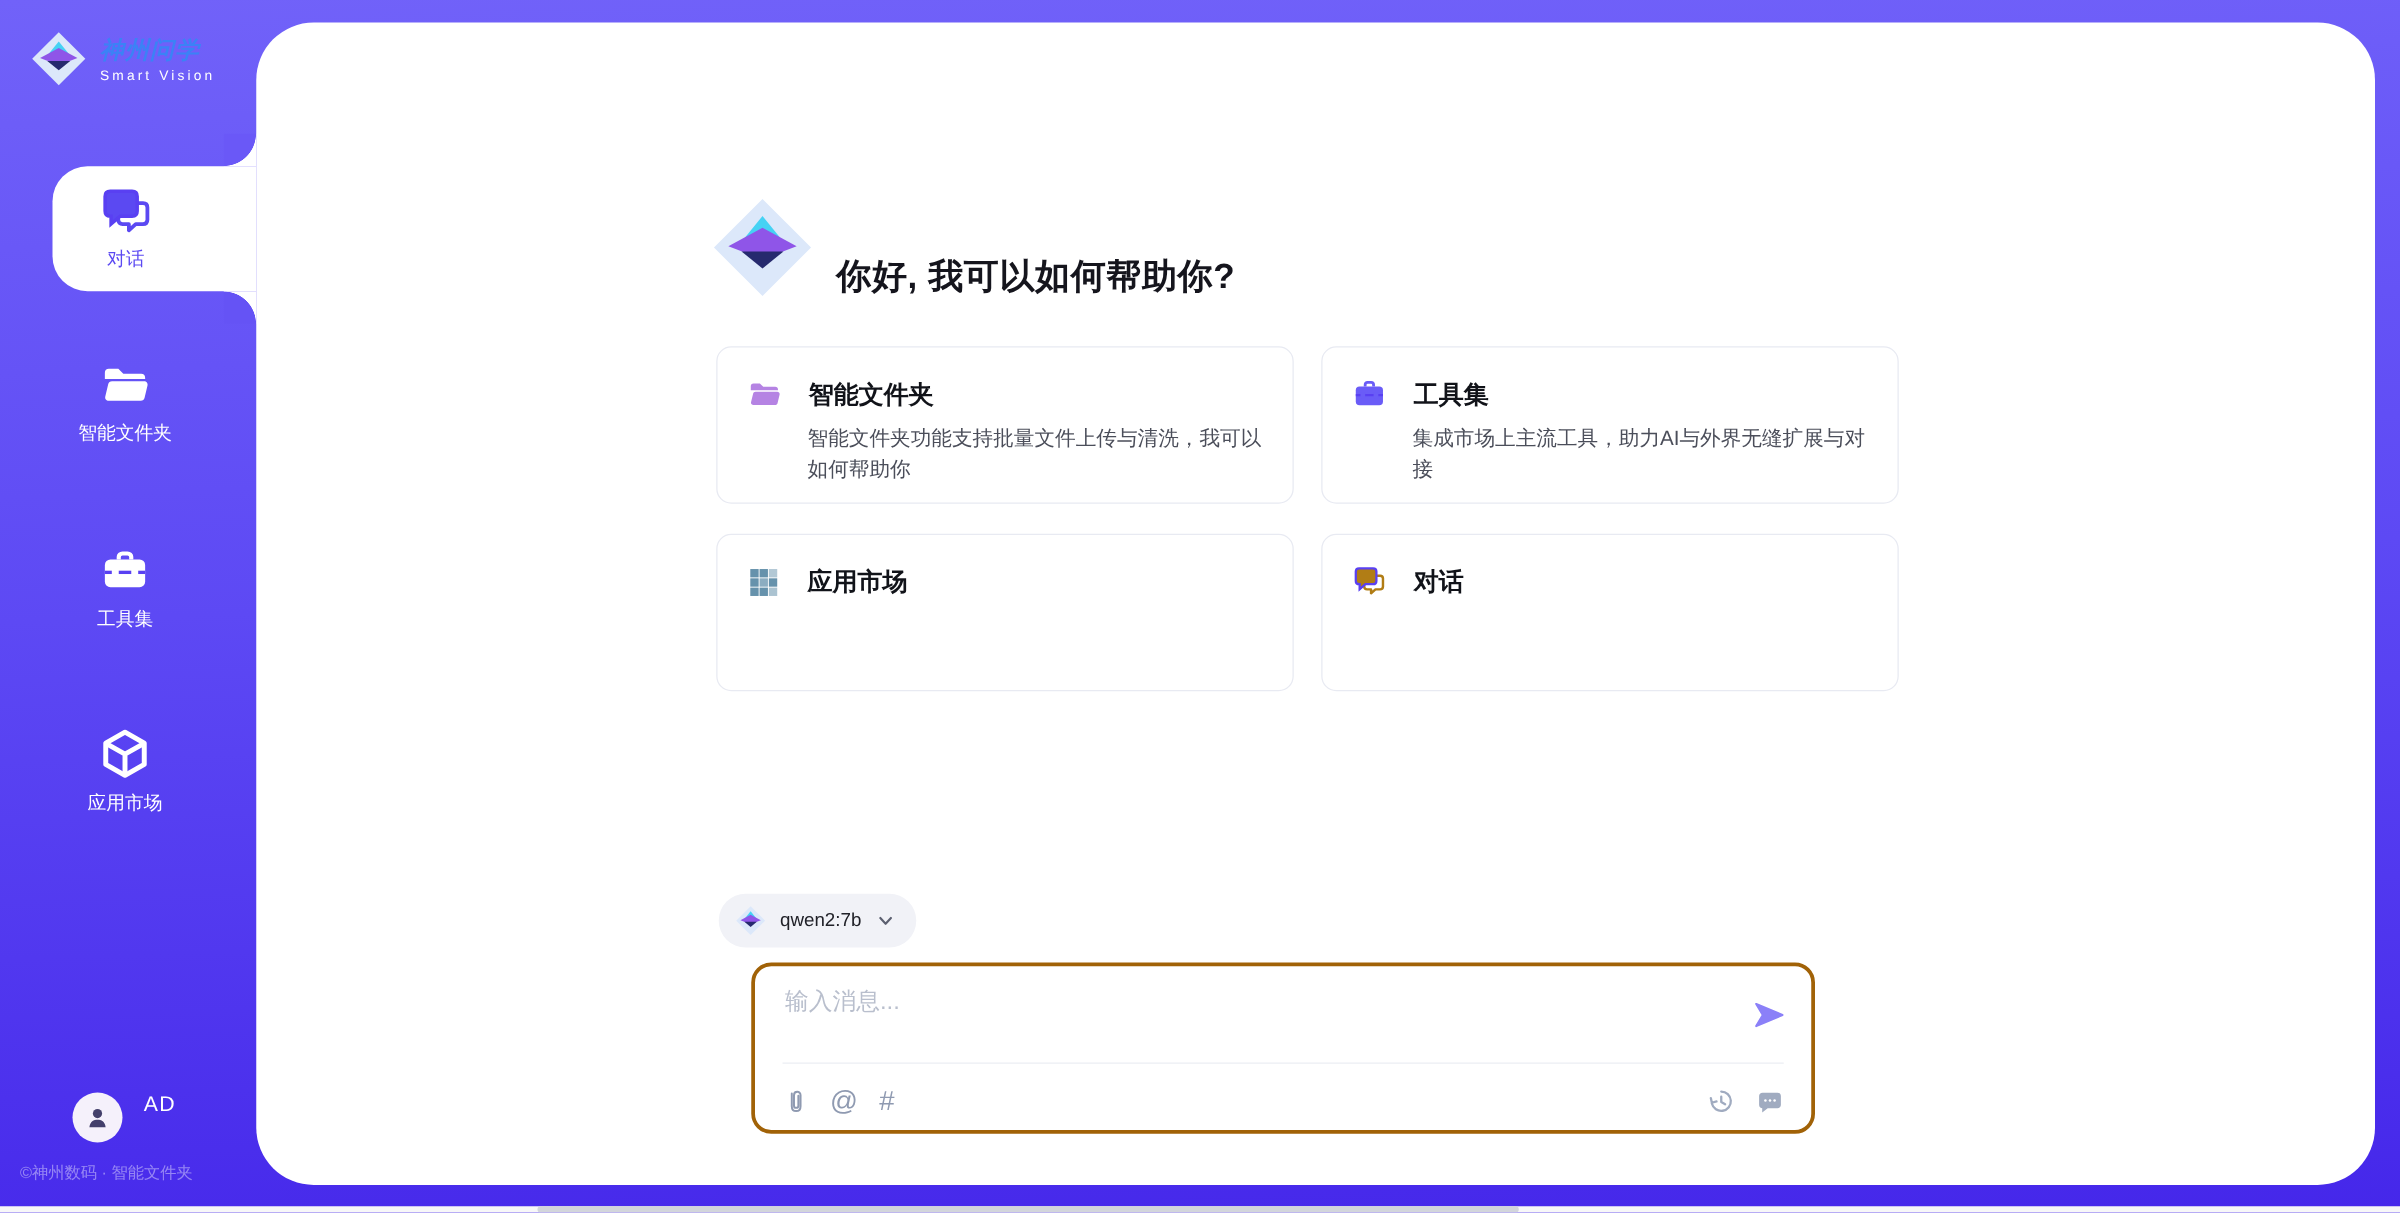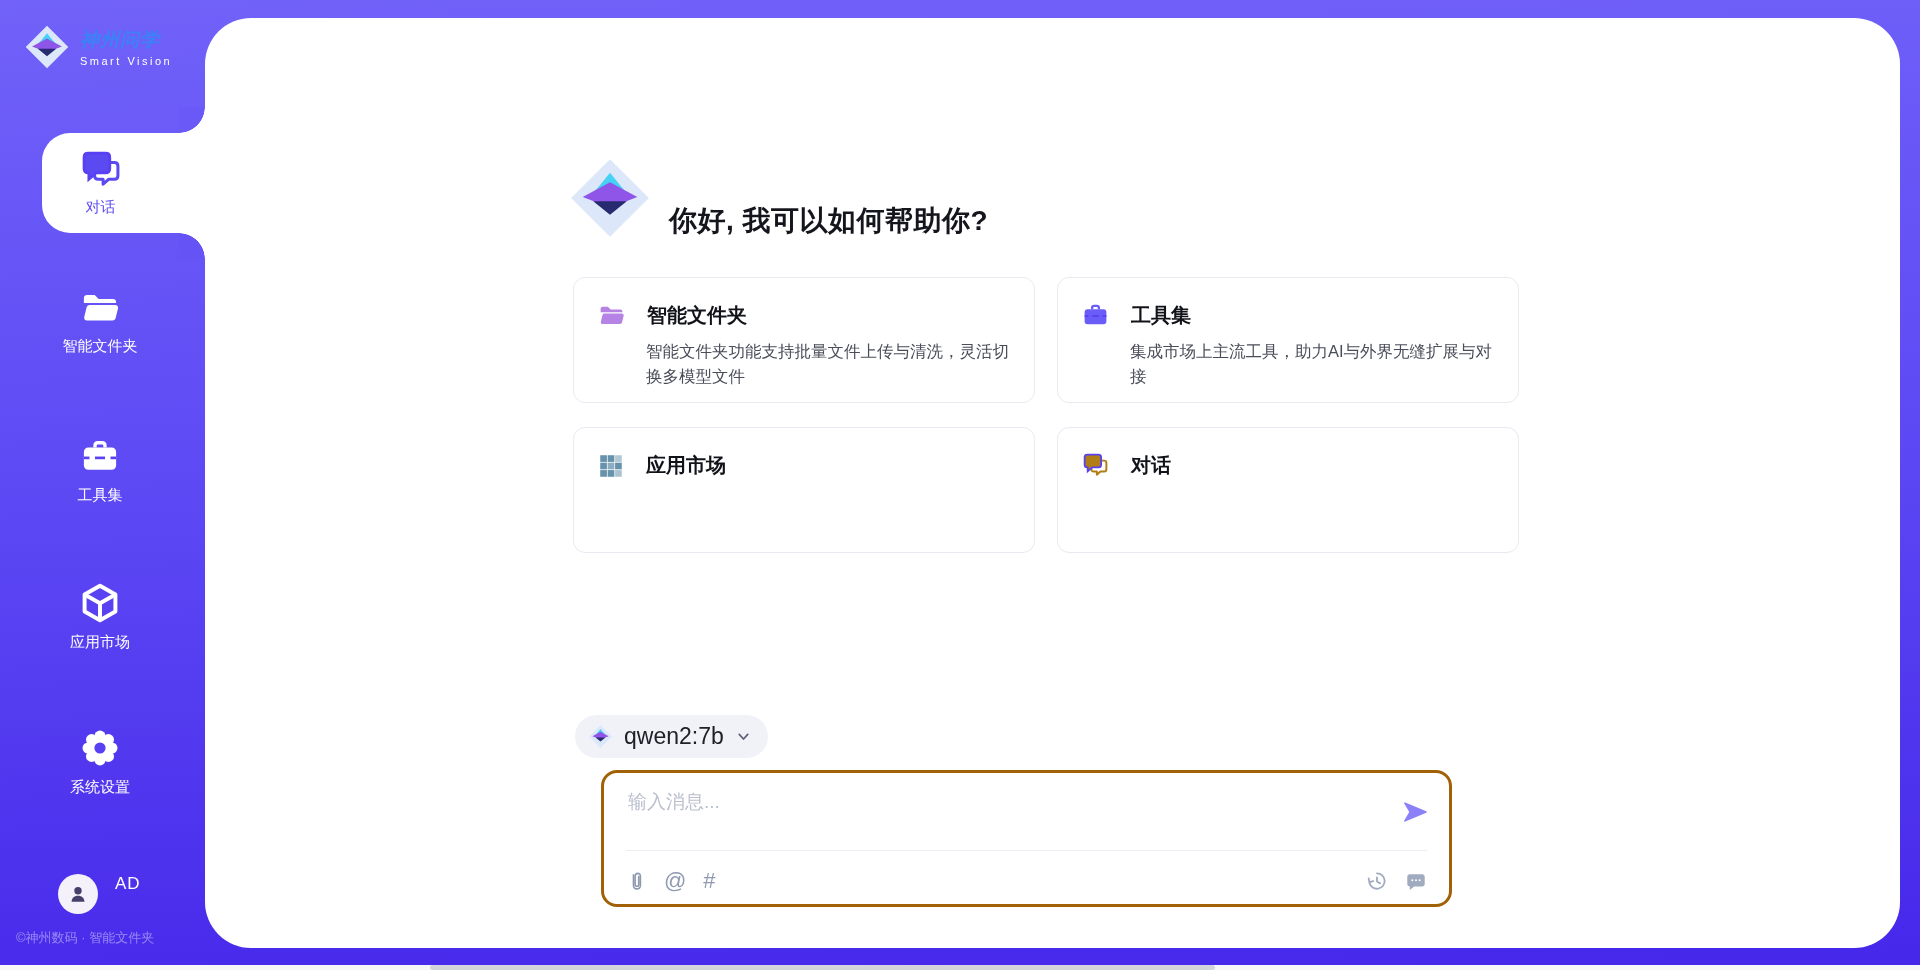--- a/index.html
+++ b/index.html
@@ -52,21 +52,21 @@
   .cards { position:absolute; left:368px; top:259px; display:grid; grid-template-columns:462px 462px; column-gap:22px; row-gap:24px; }
   .card { height:126px; background:#fff; border:1px solid #e8eaf2; border-radius:12px; padding:24px 24px 0 24px; cursor:pointer; }
   .card-head { display:flex; align-items:center; gap:22px; }
   .card-icon { line-height:0; }
   .card-title { font-size:20px; font-weight:bold; color:#111319; }
   .card-desc { margin:10px 0 0 48px; font-size:16.5px; color:#4b4e5a; line-height:1.5; }
 
   
   .model-pill { position:absolute; left:370px; top:697px; height:43px; display:inline-flex; align-items:center; gap:11px;
     padding:0 16px 0 13px; background:#f1f2f7; border-radius:22px; cursor:pointer; }
-  .model-name { font-size:23px; color:#202128; }
+  .model-name { font-size:15px; color:#202128; }
 
   
   .composer { position:absolute; left:368px; top:752px; width:851px; height:137px; background:#fff;
     border:3px solid #a16207; border-radius:16px;margin-left:28px; }
   .composer-input { position:absolute; left:24px; top:18px; width:860px; border:none; outline:none;
     font-family:"Liberation Sans",sans-serif; font-size:19px; color:#333646; background:transparent; }
   .composer-input::placeholder { color:#b9bfcd; }
   .send-btn { position:absolute; right:20px; top:25px; width:28px; height:28px; border:none; background:transparent; cursor:pointer; line-height:0; color:#8b80f8; }
   .composer-divider { position:absolute; left:22px; right:22px; top:77px; border-top:1px solid #eceef3; }
   .composer-tools { position:absolute; left:22px; right:22px; top:90px; height:36px; display:flex; align-items:center; justify-content:space-between; }
@@ -144,21 +144,21 @@
 
   <div class="cards">
     <div class="card">
       <div class="card-head">
         <span class="card-icon" style="color: rgb(181, 131, 227);">
           <svg width="27" height="27" viewBox="0 0 36 36">
               <use href="#def-folder"></use>
             </svg></span>
         <span class="card-title">智能文件夹</span>
       </div>
-      <div class="card-desc">智能文件夹功能支持批量文件上传与清洗，灵活切换多模型文件</div>
+      <div class="card-desc">智能文件夹功能支持批量文件上传与清洗，我可以如何帮助你</div>
     </div>
     <div class="card">
       <div class="card-head">
         <span class="card-icon" style="color: rgb(106, 92, 247);">
           <svg width="27" height="27" viewBox="0 0 36 36">
               <use href="#def-toolbox"></use>
             </svg></span>
         <span class="card-title">工具集</span>
       </div>
       <div class="card-desc">集成市场上主流工具，助力AI与外界无缝扩展与对接</div>
@@ -273,27 +273,20 @@
   </div>
 
   <div class="nav-item" style="top:582px">
     <span class="nav-icon">
       <svg width="42" height="42" viewBox="0 0 36 36">
           <use href="#def-cube"></use>
         </svg></span>
     <span class="nav-label">应用市场</span>
   </div>
 
-  <div class="nav-item" style="top:727px">
-    <span class="nav-icon">
-      <svg width="42" height="42" viewBox="0 0 36 36">
-          <use href="#def-gear"></use>
-        </svg></span>
-    <span class="nav-label">系统设置</span>
-  </div>
 
   <div class="user-row">
     <span class="avatar">
       <svg width="24" height="24" viewBox="0 0 24 24">
         <circle cx="12" cy="8.8" r="3.7" fill="#44406b"></circle>
         <path d="M5.5 19.8 C6 15 9 13.7 12 13.7 C15 13.7 18 15 18.5 19.8 Z" fill="#44406b"></path>
       </svg>
     </span>
     <span class="user-initials">AD</span>
   </div>

